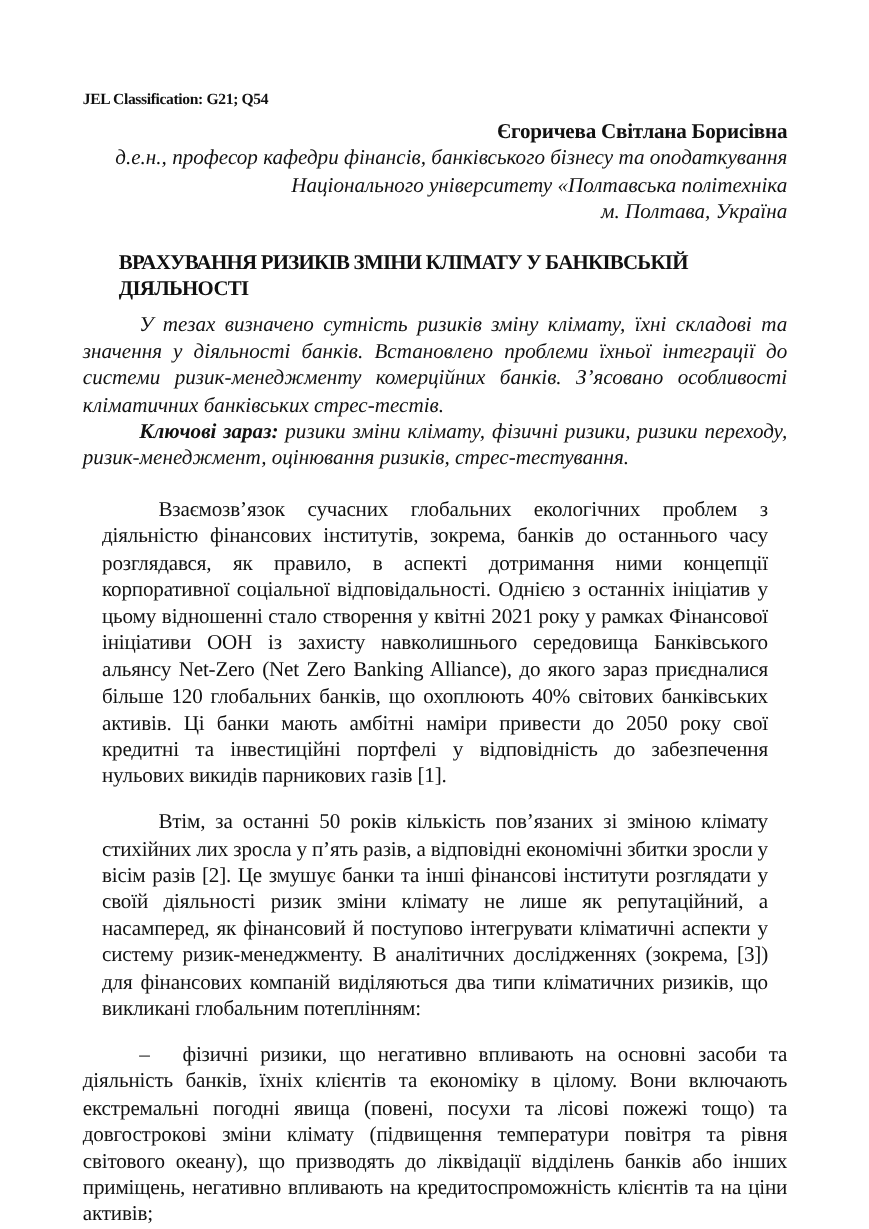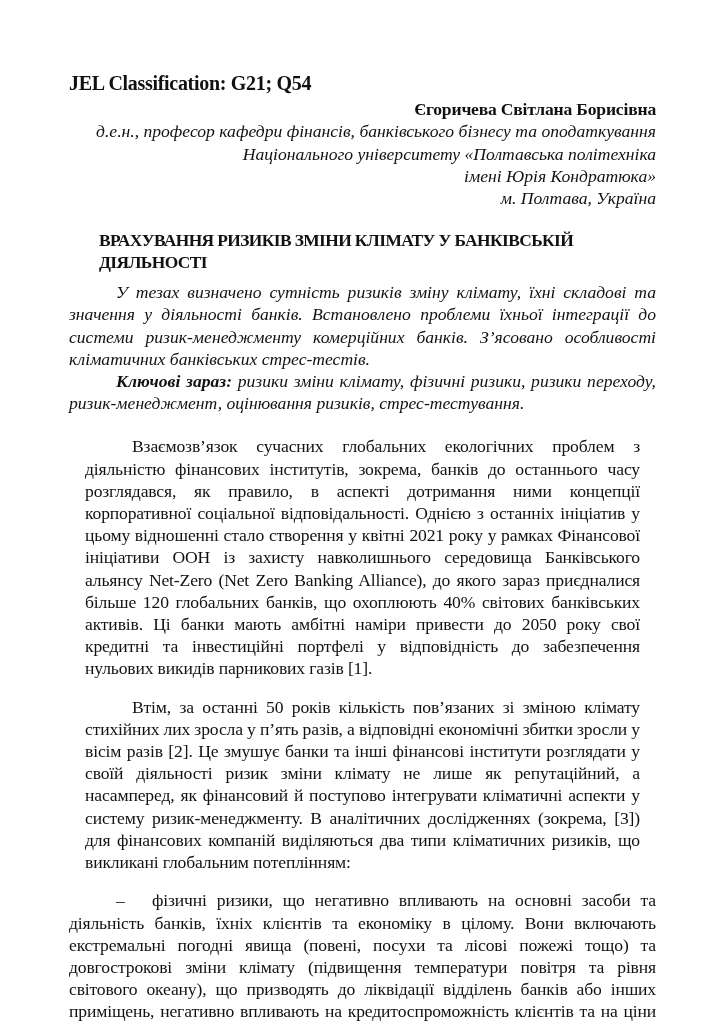--- a/index.html
+++ b/index.html
@@ -5,21 +5,21 @@
   html, body { margin: 0; padding: 0; background: #ffffff; }
   body {
     width: 724px; height: 1024px; overflow: hidden; position: relative;
     font-family: "Liberation Serif", "DejaVu Serif", serif;
     color: #111111;
   }
   .page {
     position: absolute; left: 69px; top: 72px; width: 587px;
     font-size: 17.6px; line-height: 22.2px;
   }
-  .jel { font-weight: bold; font-size: 20px; margin: 0; letter-spacing: -0.3px; }
+  .jel { font-weight: bold; font-size: 13px; margin: 0; letter-spacing: -0.3px; }
   .author-block { text-align: right; margin-top: 4px; }
   .author-name { font-weight: bold; letter-spacing: -0.2px; }
   .affil { font-style: italic; }
   .title {
     text-align: left; font-weight: bold; margin-top: 20px;
     font-size: 17.4px; line-height: 22px; letter-spacing: -0.6px;
     padding: 0 30px;
   }
   .abstract { font-style: italic; text-align: justify; margin-top: 8px; text-indent: 47px; }
   .keywords { font-style: italic; text-align: justify; text-indent: 47px; }
@@ -33,21 +33,20 @@
 </head>
 <body>
 
 <div class="page">
   <p class="jel">JEL Classification: G21; Q54</p>
 
   <div class="author-block">
     <div class="author-name">Єгоричева Світлана Борисівна</div>
     <div class="affil">д.е.н., професор кафедри фінансів, банківського бізнесу та оподаткування</div>
     <div class="affil">Національного університету «Полтавська політехніка</div>
-    <div class="affil">імені Юрія Кондратюка»</div>
     <div class="affil">м. Полтава, Україна</div>
   </div>
 
   <div class="title">ВРАХУВАННЯ РИЗИКІВ ЗМІНИ КЛІМАТУ У БАНКІВСЬКІЙ ДІЯЛЬНОСТІ</div>
 
   <p class="abstract">У тезах визначено сутність ризиків зміну клімату, їхні складові та значення у діяльності банків. Встановлено проблеми їхньої інтеграції до системи ризик-менеджменту комерційних банків. З’ясовано особливості кліматичних банківських стрес-тестів.</p>
 
   <p class="keywords"><span class="kw-label">Ключові зараз:</span><span> ризики зміни клімату, фізичні ризики, ризики переходу, ризик-менеджмент, оцінювання ризиків, стрес-тестування.</span></p>
 
   <p class="body-p first-p">Взаємозв’язок сучасних глобальних екологічних проблем з діяльністю фінансових інститутів, зокрема, банків до останнього часу розглядався, як правило, в аспекті дотримання ними концепції корпоративної соціальної відповідальності. Однією з останніх ініціатив у цьому відношенні стало створення у квітні 2021 року у рамках Фінансової ініціативи ООН із захисту навколишнього середовища Банківського альянсу Net-Zero (Net Zero Banking Alliance), до якого зараз приєдналися більше 120 глобальних банків, що охоплюють 40% світових банківських активів. Ці банки мають амбітні наміри привести до 2050 року свої кредитні та інвестиційні портфелі у відповідність до забезпечення нульових викидів парникових газів [1].</p>

